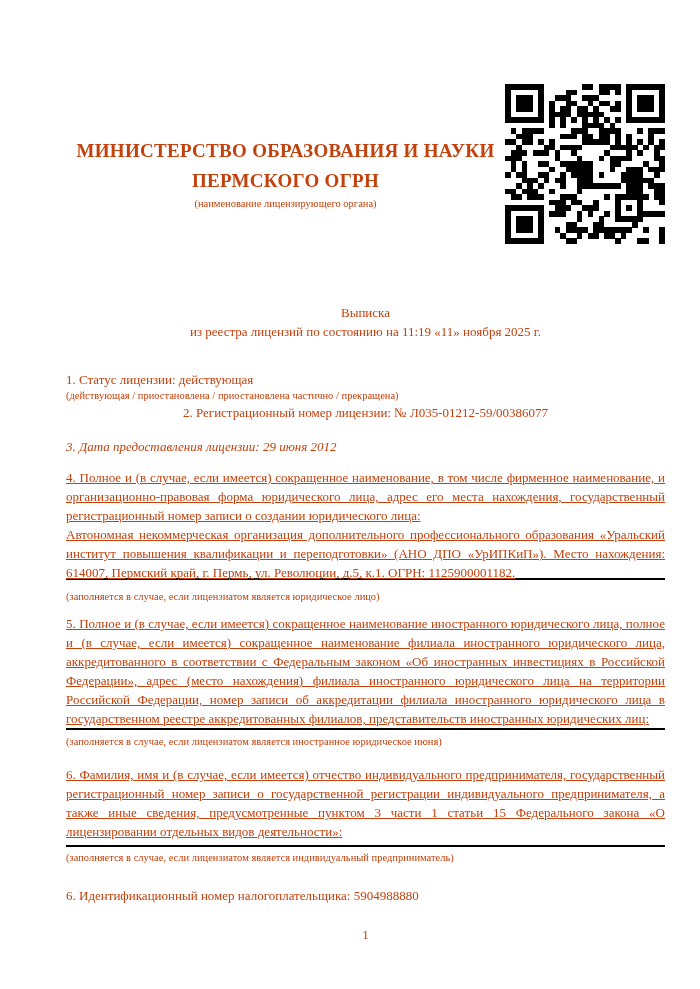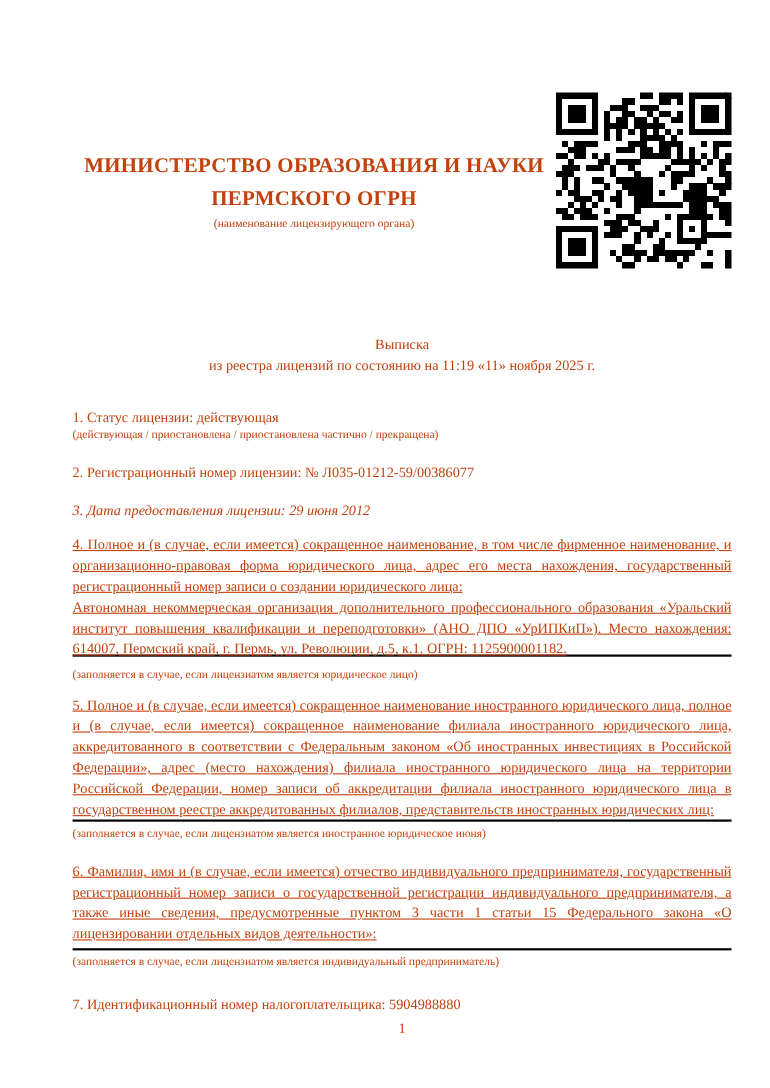--- a/index.html
+++ b/index.html
@@ -18,21 +18,21 @@
   p{margin:0;}
   .top-row{margin-top:84px;display:flex;align-items:flex-start;}
   .hdr{width:439px;text-align:center;padding-top:52px;}
   .hdr-line{font-weight:bold;font-size:19px;line-height:30px;letter-spacing:.3px;}
   .hdr-sub{font-size:10.5px;line-height:14px;margin-top:1px;}
   .qr-box{width:160px;height:160px;flex:0 0 160px;}
   .doc-title{text-align:center;margin-top:59px;}
   .just{text-align:justify;text-justify:inter-word;text-decoration:underline;}
   .note{font-size:10.5px;line-height:14px;text-align:left;}
   .rule{border-bottom:2px solid #000;height:0;}
-  .mt29{margin-top:29px;} .mt17{margin-top:17px;} .mt15{margin-top:15px;font-style:italic;}
+  .mt29{margin-top:29px;} .mt17{text-align:center;} .mt15{margin-top:15px;font-style:italic;}
   .mt12{margin-top:12px;} .mt10{margin-top:10px;} .mt16{margin-top:16px;}
   .mt21{margin-top:21px;} .mt5{margin-top:5px;} .mt4{margin-top:4px;}
   .mt2{margin-top:10px;}
   .rule-tight{margin-top:-4px;}
   .footer{position:absolute;left:66px;top:925px;width:599px;text-align:center;font-size:13px;line-height:19px;}
 </style>
 </head>
 <body>
 
 <div class="page">
@@ -481,18 +481,18 @@
     <p class="note mt2">(заполняется в случае, если лицензиатом является юридическое лицо)</p>
 
     <p class="just mt10">5. Полное и (в случае, если имеется) сокращенное наименование иностранного юридического лица, полное и (в случае, если имеется) сокращенное наименование филиала иностранного юридического лица, аккредитованного в соответствии с Федеральным законом «Об иностранных инвестициях в Российской Федерации», адрес (место нахождения) филиала иностранного юридического лица на территории Российской Федерации, номер записи об аккредитации филиала иностранного юридического лица в государственном реестре аккредитованных филиалов, представительств иностранных юридических лиц:</p>
     <div class="rule"></div>
     <p class="note mt5">(заполняется в случае, если лицензиатом является иностранное юридическое июня)</p>
 
     <p class="just mt16">6. Фамилия, имя и (в случае, если имеется) отчество индивидуального предпринимателя, государственный регистрационный номер записи о государственной регистрации индивидуального предпринимателя, а также иные сведения, предусмотренные пунктом 3 части 1 статьи 15 Федерального закона «О лицензировании отдельных видов деятельности»:</p>
     <div class="rule mt4"></div>
     <p class="note mt4">(заполняется в случае, если лицензиатом является индивидуальный предприниматель)</p>
 
-    <p class="mt21">7. Идентификационный номер налогоплательщика: 5904988880</p>
+    <p class="mt21">6. Идентификационный номер налогоплательщика: 5904988880</p>
 
   </div>
 
   <div class="footer">1</div>
 </div>
 
 </body></html>

